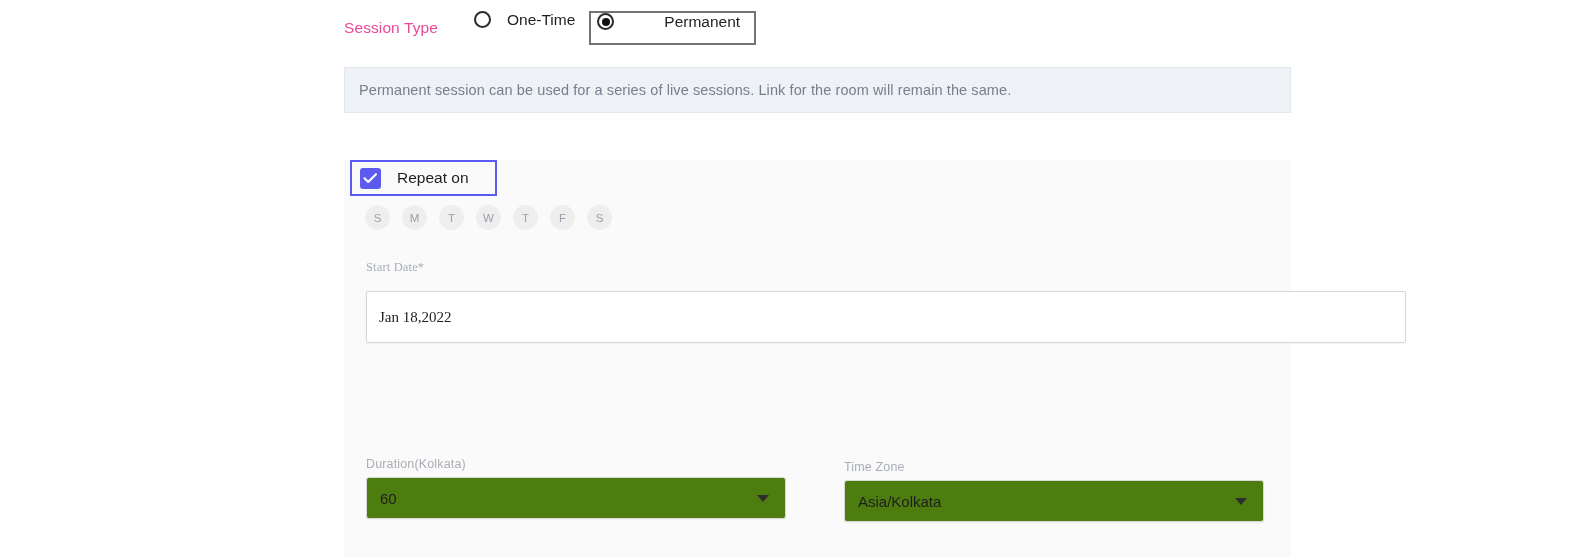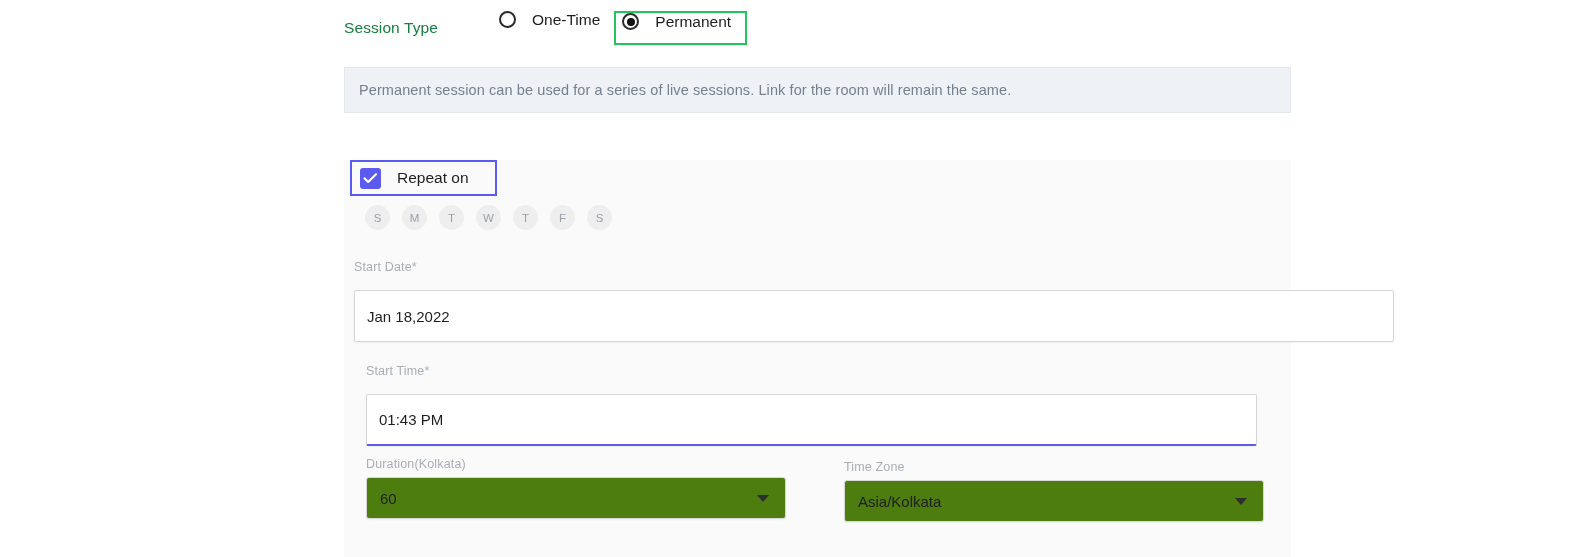--- a/index.html
+++ b/index.html
@@ -26,36 +26,37 @@
   .session-type-row {
     position: absolute;
     left: 344px;
     top: 10px;
     display: flex;
     align-items: center;
     height: 36px;
   }
   .session-type-label {
     font-size: 15.5px;
-    color: #15803d;
+    color: #ec4899;
     letter-spacing: .1px;
-    margin-right: 61px;
+    margin-right: 36px;
     white-space: nowrap;
     text-align: right;
   }
 
   .radio-option {
     display: flex;
     height: 34px;
     padding: 0 14px 0 0;
     box-sizing: border-box;
   }
   .radio-option.focused {
-    border: 2px solid #22c55e;
+    border: 2px solid #737373;
     padding: 0 14px 0 6px;
+    gap: 34px;
   }
   .radio-mark {
     width: 17px;
     height: 17px;
     border-radius: 50%;
     border: 2px solid #2b2b2b;
     box-sizing: border-box;
     position: relative;
     flex: none;
     margin-right: 16px;
@@ -181,21 +182,21 @@
     margin-top: 16px;
   }
   .text-input.focused {
     border-bottom: 2px solid #5b5bef;
   }
   .input-value {
     font-size: 15px;
     color: #1f1f1f;
   }
 
-  .field-startdate { left: 10px; top: 100px; width: 1040px; }
+  .field-startdate { left: 22px; top: 100px; width: 1040px; font-family: Liberation Serif, serif; }
   .field-starttime { left: 22px; top: 204px; width: 891px; }
   .field-duration  { left: 22px; top: 297px; width: 420px; }
   .field-timezone  { left: 500px; top: 300px; width: 420px; }
 
   .select-box {
     box-sizing: border-box;
     height: 42px;
     background: #4d7c0f;
     border: 1px solid #d8d8d8;
     border-radius: 3px;
@@ -257,26 +258,20 @@
       <div class="day-circle">S</div>
     </div>
 
     <div class="field field-startdate">
       <span class="field-label">Start Date*</span>
       <div class="text-input">
         <span class="input-value">Jan 18,2022</span>
       </div>
     </div>
 
-    <div class="field field-starttime">
-      <span class="field-label">Start Time*</span>
-      <div class="text-input focused">
-        <span class="input-value">01:43 PM</span>
-      </div>
-    </div>
 
     <div class="field field-duration">
       <span class="field-label">Duration(Kolkata)</span>
       <div class="select-box">
         <span class="select-value">60</span>
         <span class="caret"></span>
       </div>
     </div>
 
     <div class="field field-timezone">

